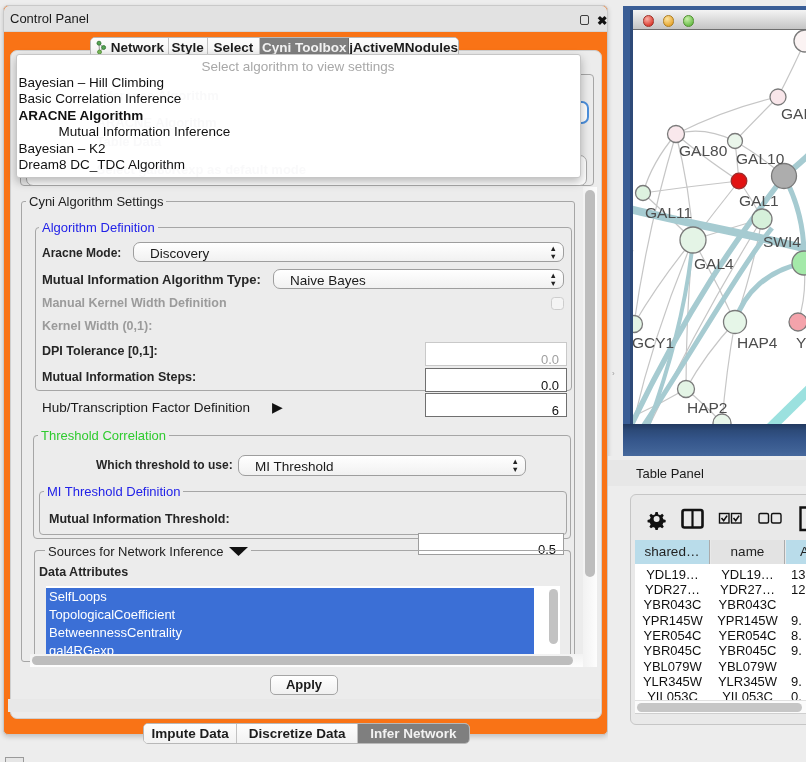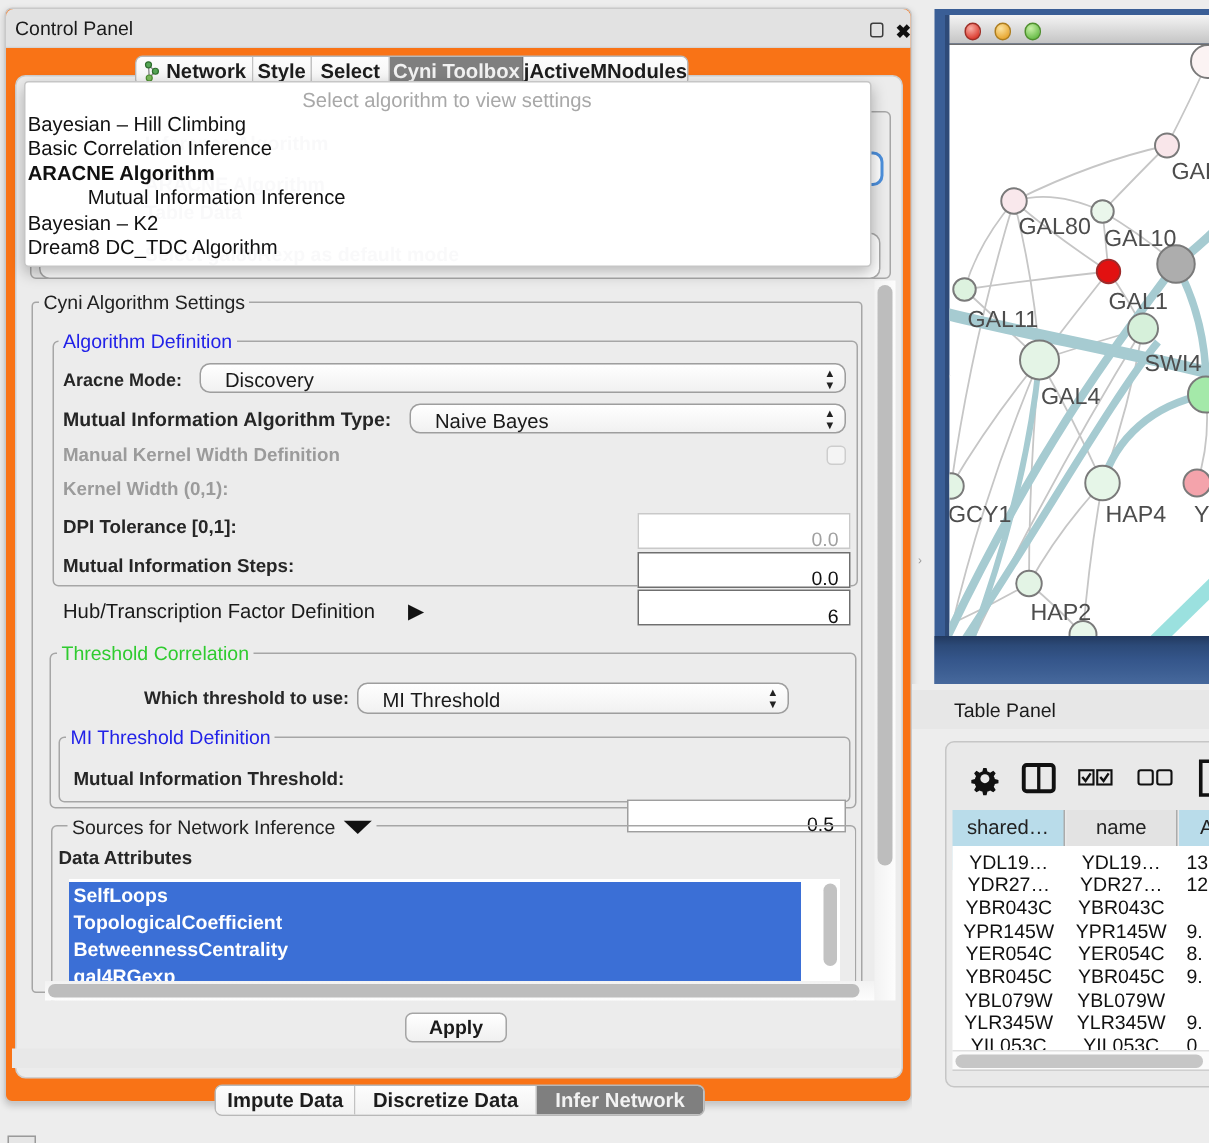--- a/index.html
+++ b/index.html
@@ -127,21 +127,21 @@
   <div class="grplabel" style="left:44px;top:484px;color:#2222E8;">MI Threshold Definition</div>
   <div class="boldlbl" style="left:49px;top:511.5px;">Mutual Information Threshold:</div>
   <div class="inp" style="left:418px;top:505px;width:146px;height:22px;border:1px solid #9E9E9E;line-height:20px;">0.5</div>
 
   <div class="grp" style="left:34px;top:550px;width:537px;height:117px;border-bottom:none;border-radius:4px 4px 0 0;"></div>
   <div class="grplabel" style="left:45px;top:543.5px;color:#222;">Sources for Network Inference <svg width="19" height="9" viewBox="0 0 19 9" style="margin-left:2px;">
         <path d="M0,0 L19,0 L9.5,9 Z" fill="#111"></path>
       </svg></div>
   <div class="boldlbl" style="left:39px;top:565px;">Data Attributes</div>
   <div class="abs" style="left:45.5px;top:586px;width:514.5px;height:73px;background:#fff;overflow:hidden;padding-top:1.5px;">
-    <div style="width:488px;font-weight:bold;">
+    <div style="width:488px;">
       <div class="bluesel">SelfLoops</div>
       <div class="bluesel">TopologicalCoefficient</div>
       <div class="bluesel">BetweennessCentrality</div>
       <div class="bluesel">gal4RGexp</div>
     </div>
     <div class="sbthumb" style="right:2px;top:3px;width:9px;height:55px;background:#C2C2C2;"></div>
   </div>
 
   <div class="sbtrack" style="left:583px;top:187px;width:14px;height:480px;"></div>
   <div class="sbthumb" style="left:585px;top:190px;width:10px;height:387px;"></div>

